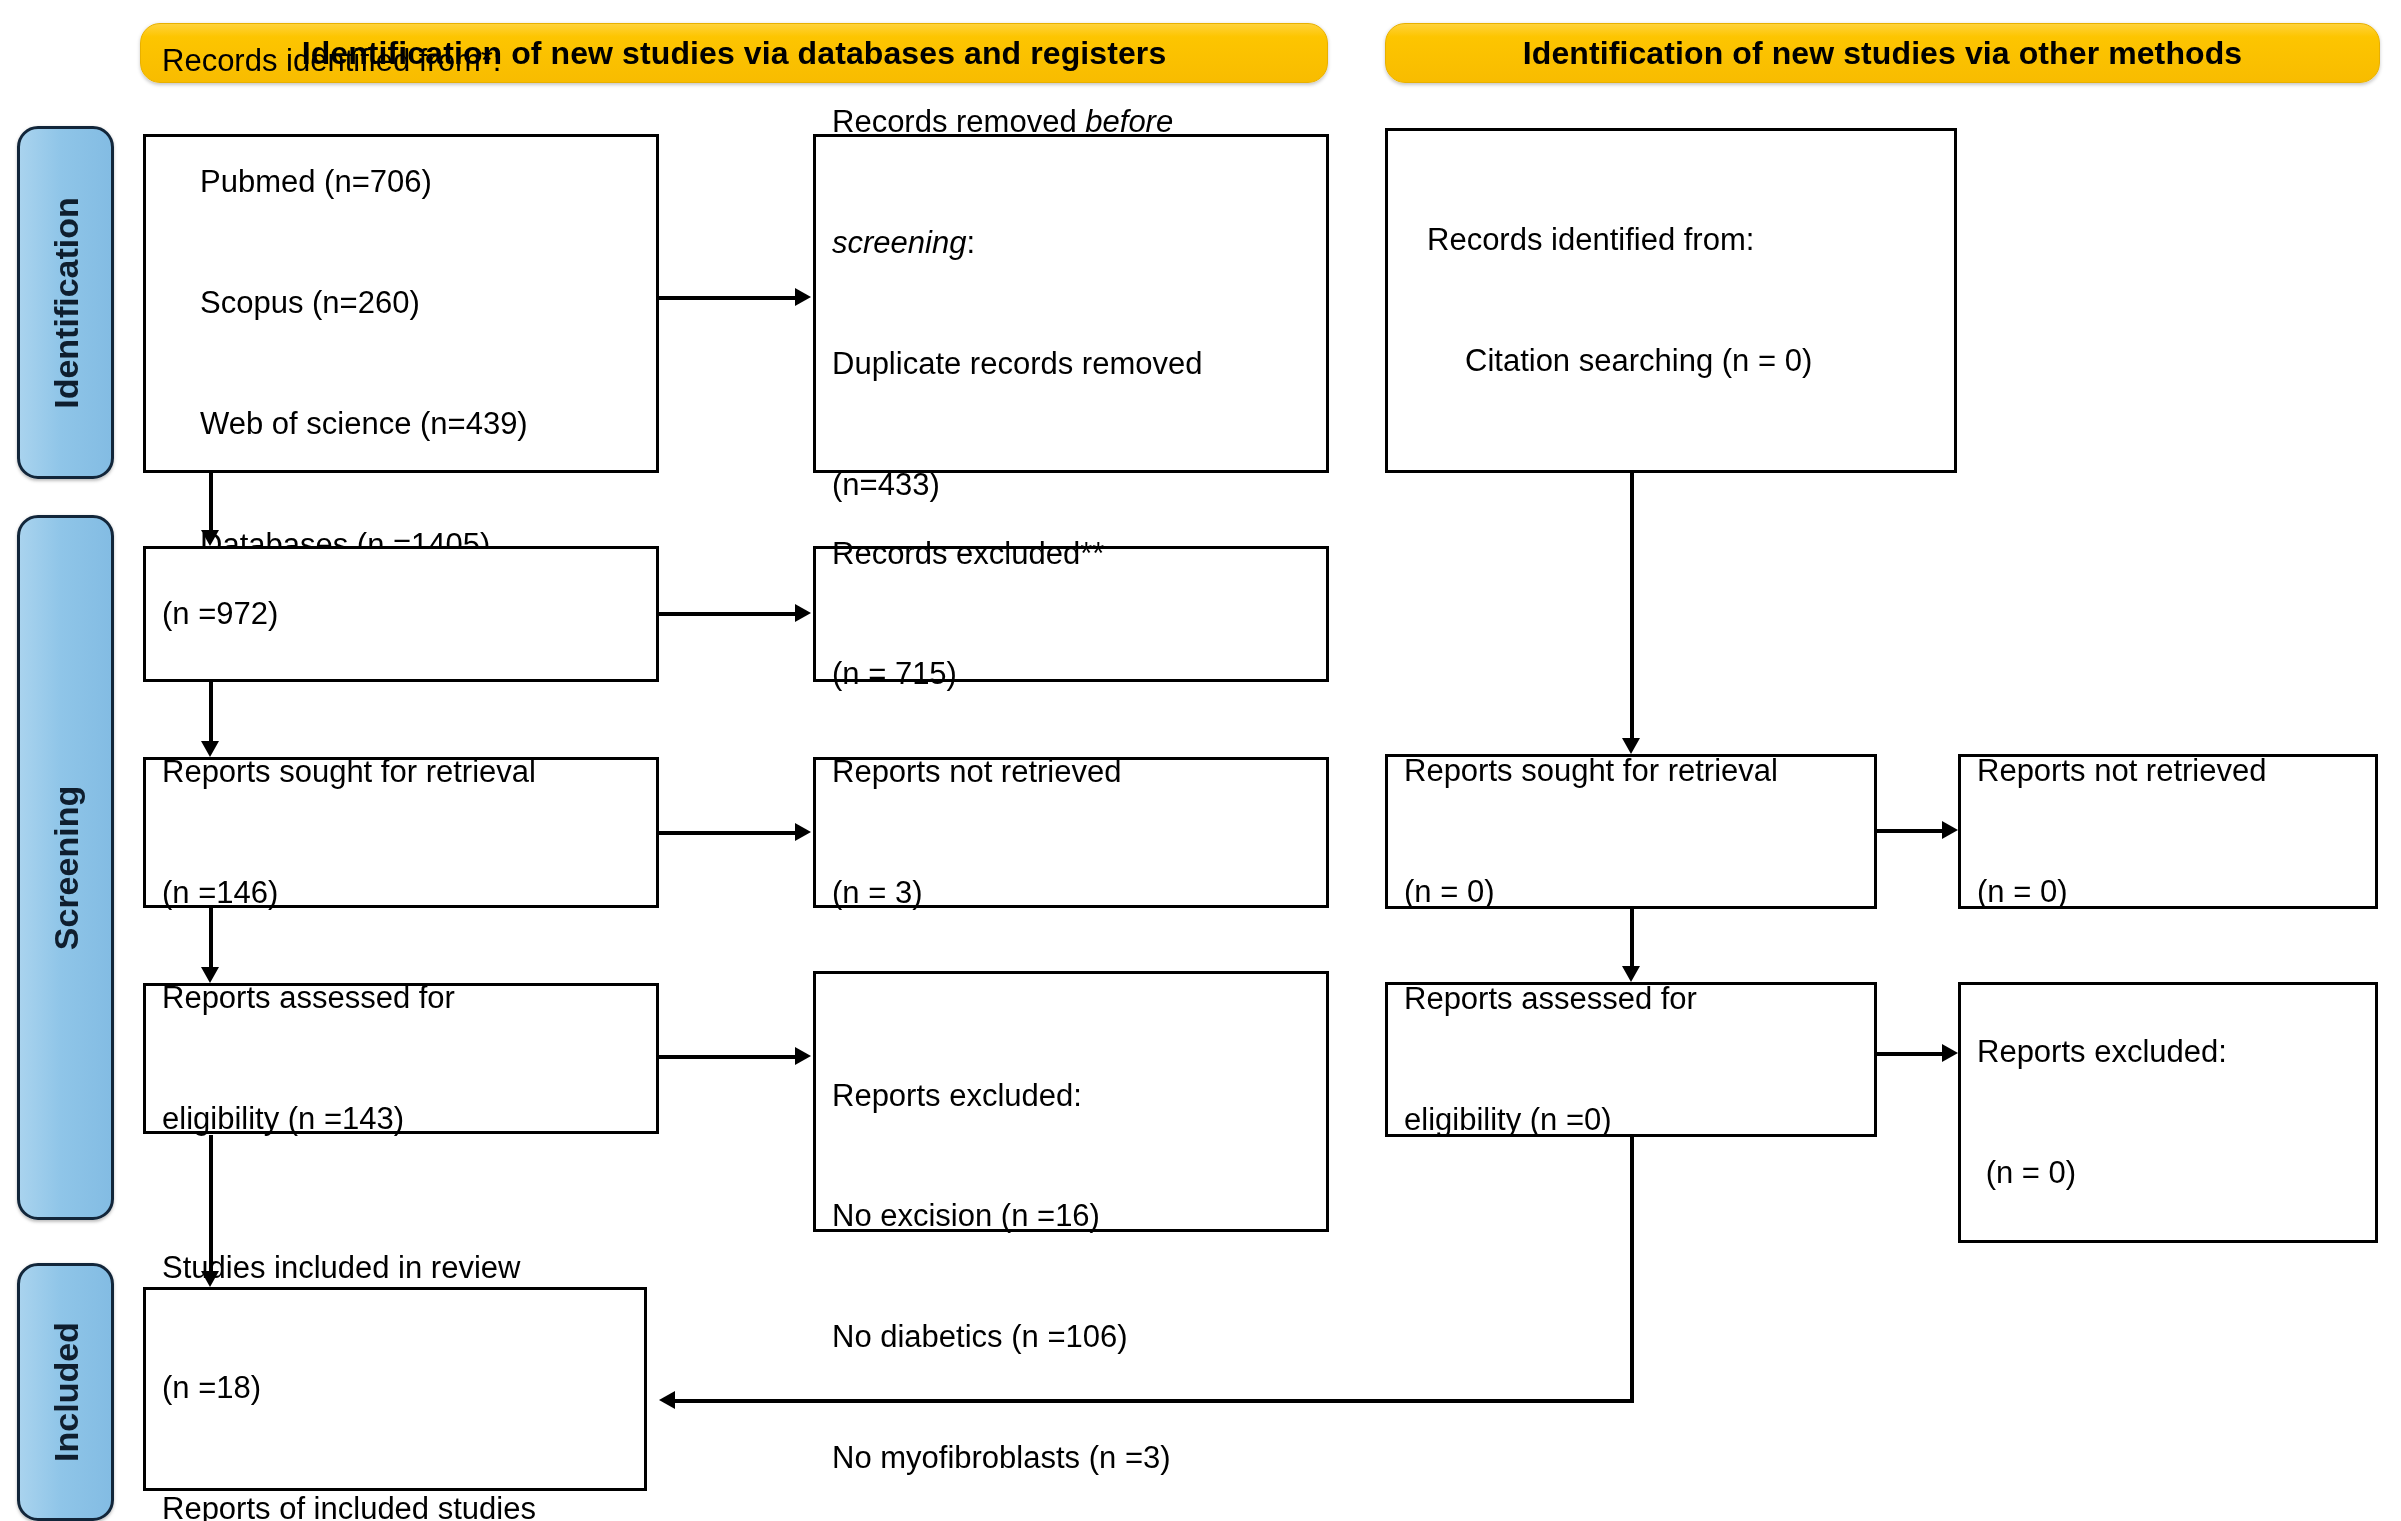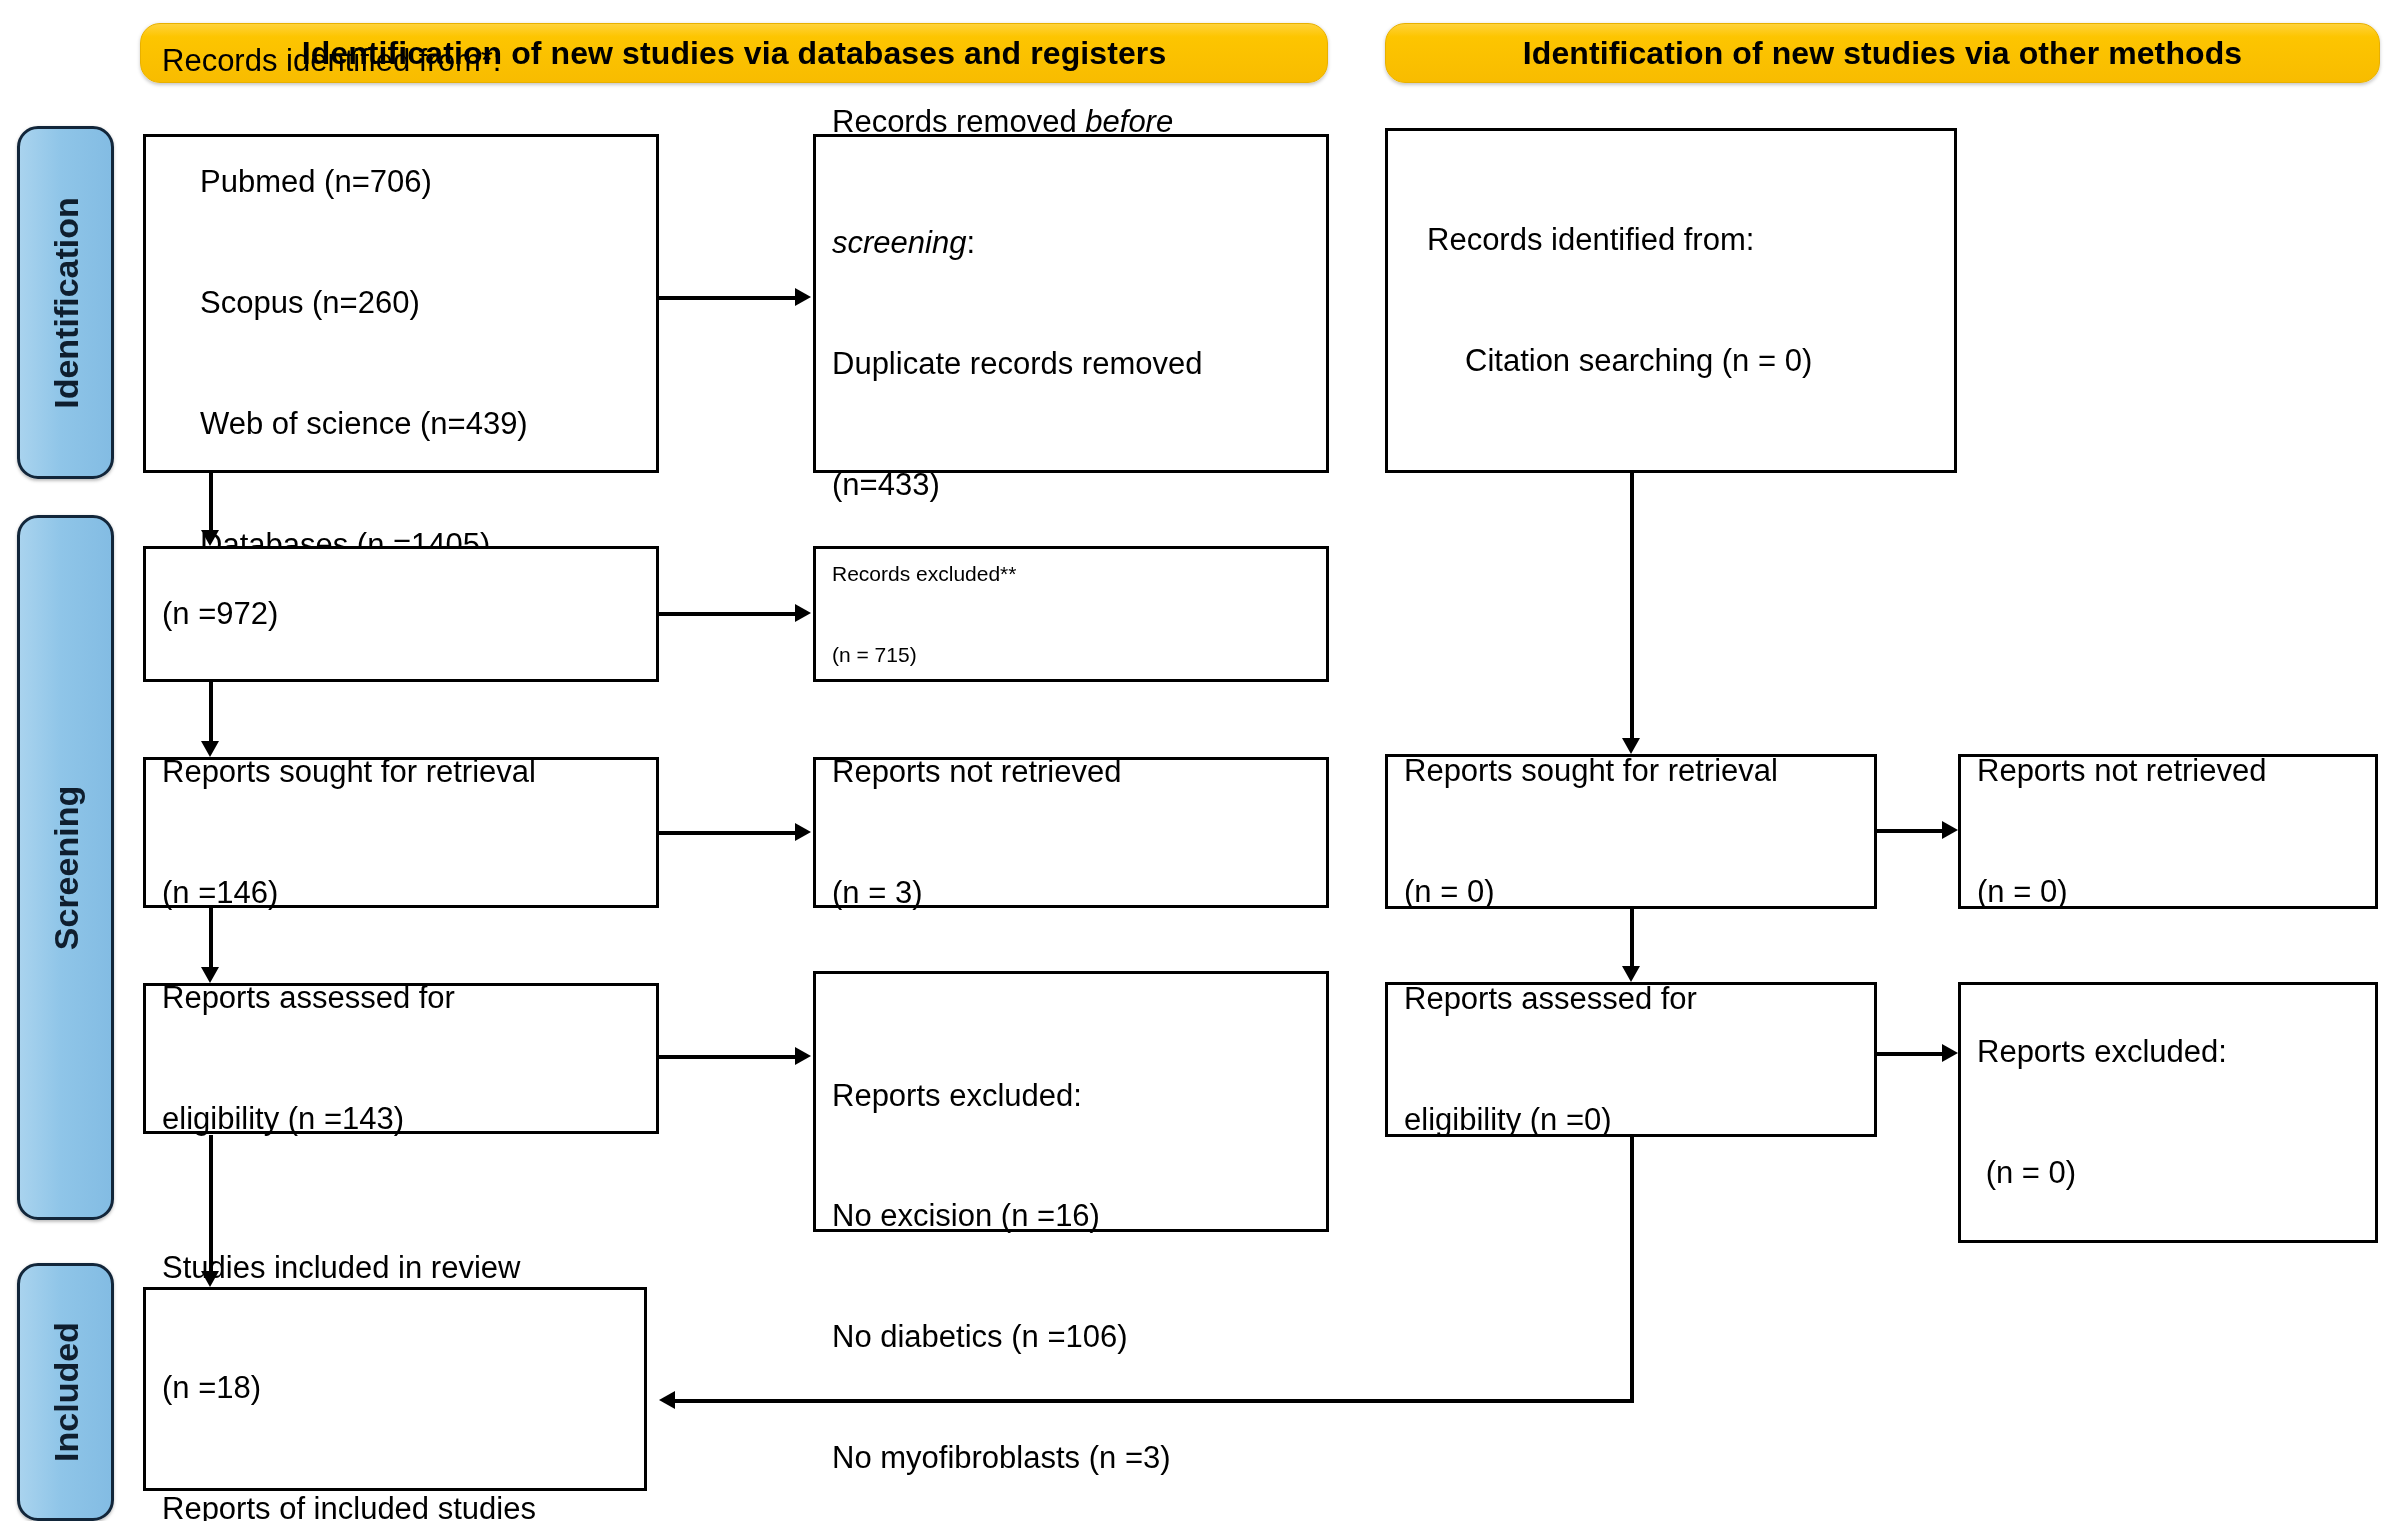--- a/index.html
+++ b/index.html
@@ -149,21 +149,21 @@
   <div class="vline" style="left:209px; top:473px; height:63px;"></div>
   <div class="arrow-d" style="left:201px; top:530px;"></div>
 
   <div class="box" style="left:143px; top:546px; width:516px; height:136px;">
     <div class="txt mid" style="font-size:31px;">
       <div>(n =972)</div>
     </div>
   </div>
 
   <div class="box" style="left:813px; top:546px; width:516px; height:136px;">
-    <div class="txt mid" style="font-size:21px;">
+    <div class="txt mid" style="font-size:31px;">
       <div>Records excluded**</div>
       <div>(n = 715)</div>
     </div>
   </div>
 
   <div class="hline" style="left:659px; top:612px; width:136px;"></div>
   <div class="arrow-r" style="left:795px; top:604px;"></div>
 
   <div class="vline" style="left:209px; top:682px; height:65px;"></div>
   <div class="arrow-d" style="left:201px; top:741px;"></div>

